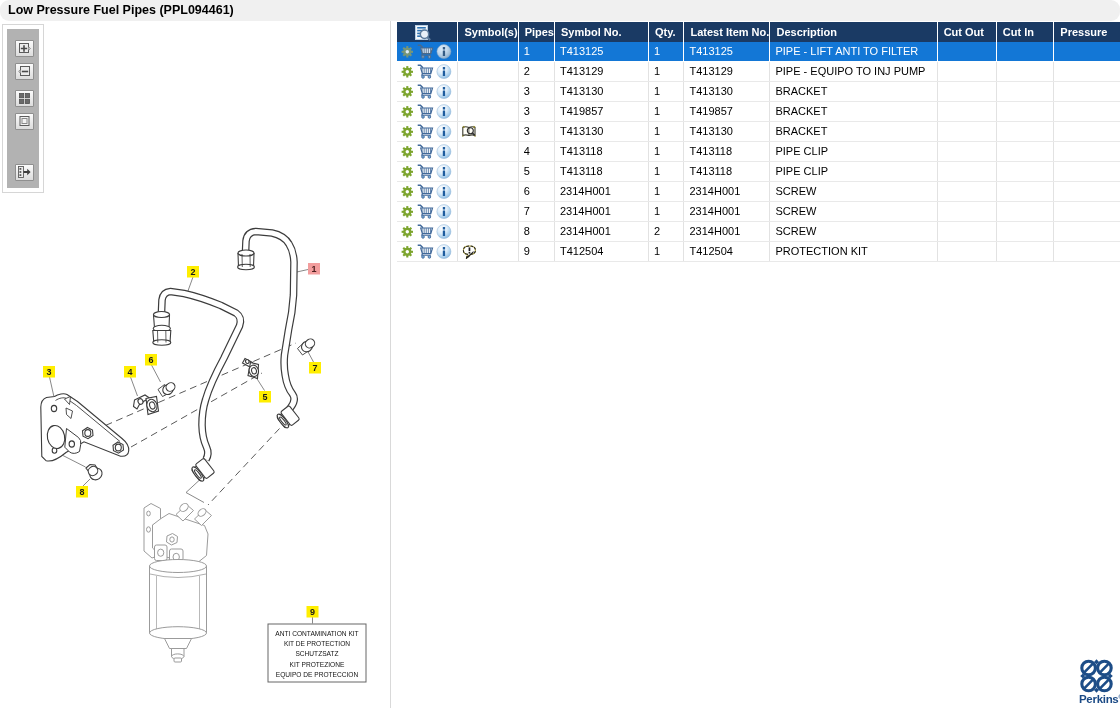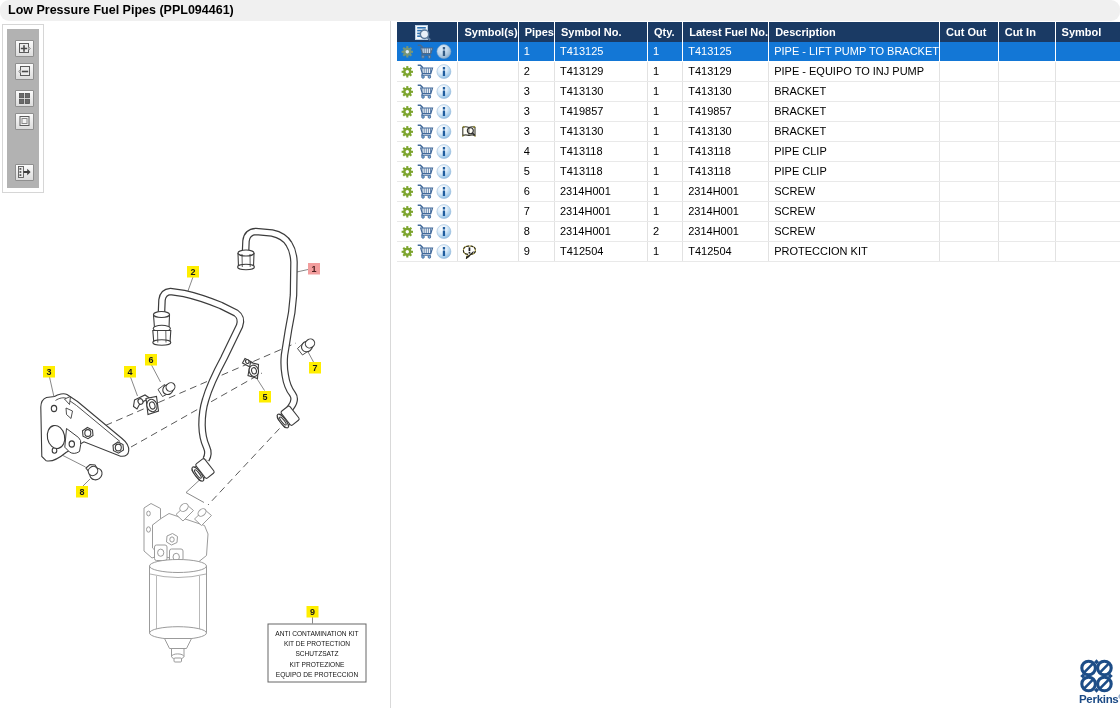--- a/index.html
+++ b/index.html
@@ -325,40 +325,40 @@
         <tr>
           <th style="padding:0">
             <svg width="16" height="16" style="margin-left:18px;margin-top:2px">
               <use href="#docsearch"></use>
             </svg>
           </th>
           <th>Symbol(s)</th>
           <th>Pipes</th>
           <th>Symbol No.</th>
           <th>Qty.</th>
-          <th>Latest Fuel No.</th>
+          <th>Latest Item No.</th>
           <th>Description</th>
           <th>Cut Out</th>
           <th>Cut In</th>
-          <th style="border-right:none">Symbol</th>
+          <th style="border-right:none">Pressure</th>
         </tr>
 <tr class="sel">
           <td class="ic">
             <svg width="60" height="19" style="filter:grayscale(55%) opacity(0.85)">
               <use href="#gear" transform="translate(10.3,9.8) scale(0.95)"></use>
               <use href="#cart" x="20" y="2.2"></use>
               <use href="#info" x="39.5" y="2.2"></use>
             </svg>
           </td>
           <td></td>
           <td>1</td>
           <td>T413125</td>
           <td>1</td>
           <td>T413125</td>
-          <td>PIPE - LIFT PUMP TO BRACKET</td>
+          <td>PIPE - LIFT ANTI TO FILTER</td>
           <td></td>
           <td></td>
           <td style="border-right:none"></td>
         </tr>
 <tr>
           <td class="ic">
             <svg width="60" height="19">
               <use href="#gear" transform="translate(10.3,9.8) scale(0.95)"></use>
               <use href="#cart" x="20" y="2.2"></use>
               <use href="#info" x="39.5" y="2.2"></use>
@@ -532,21 +532,21 @@
           </td>
           <td class="ic">
             <svg width="19" height="19">
               <use href="#balloon" x="4" y="2.6"></use>
             </svg>
           </td>
           <td>9</td>
           <td>T412504</td>
           <td>1</td>
           <td>T412504</td>
-          <td>PROTECCION KIT</td>
+          <td>PROTECTION KIT</td>
           <td></td>
           <td></td>
           <td style="border-right:none"></td>
         </tr>
 </tbody>
     </table>
 </div>
 
 <svg id="logo" width="33" height="34" viewBox="0 0 33 34">
 <g stroke="#1d4d87" fill="none">

